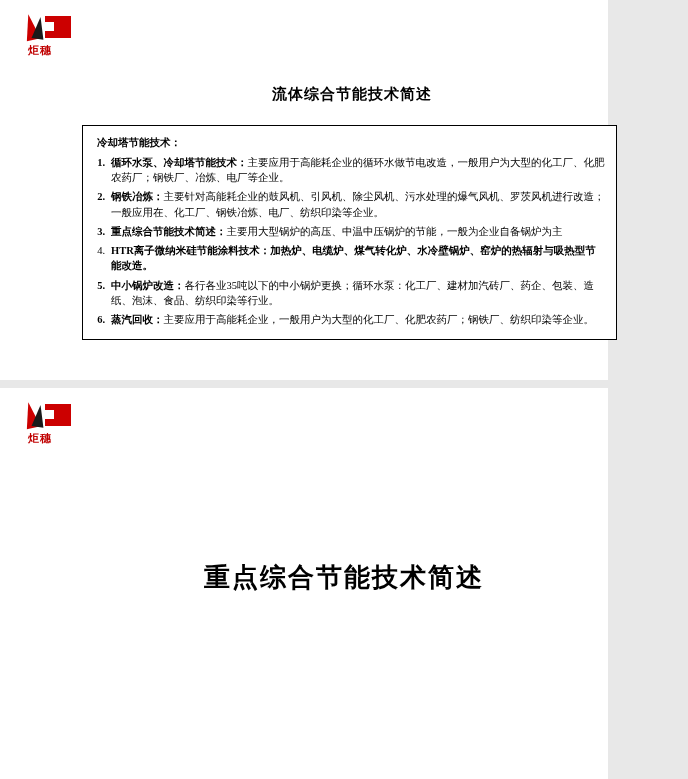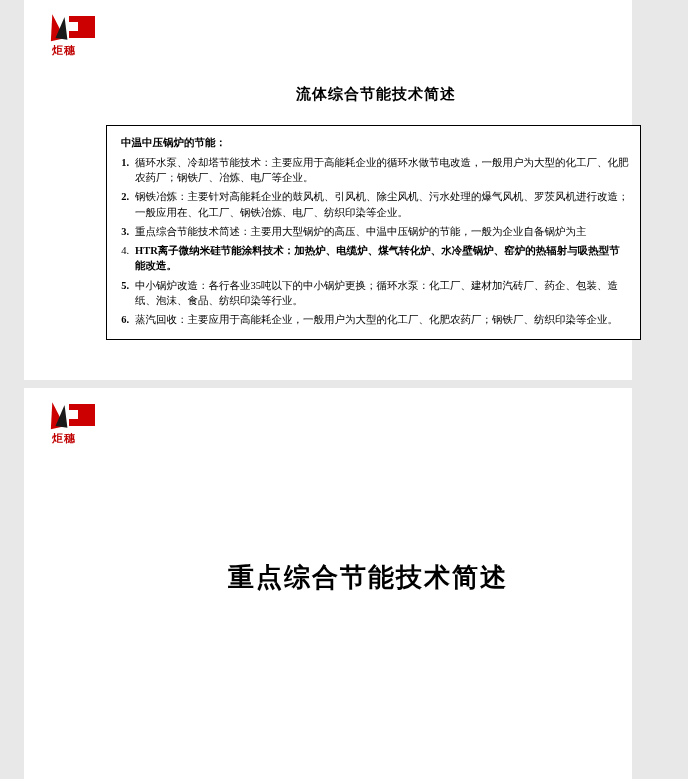--- a/index.html
+++ b/index.html
@@ -14,21 +14,20 @@
     position: relative;
     background: #e8e8e8;
     overflow: hidden;
   }
   .slide {
     position: absolute;
     left: 0;
     width: 608px;
     background: #ffffff;
     box-sizing: border-box;
-    margin-left: 24px;
   }
   .slide-1 { top: 0; height: 380px; }
   .slide-2 { top: 388px; height: 391px; }
 
   
   .logo {
     position: absolute;
     left: 22px;
     top: 14px;
     width: 56px;
@@ -127,21 +126,21 @@
   .item-num {
     width: 20px;
     flex: 0 0 20px;
     text-align: right;
     padding-right: 6px;
     font-weight: bold;
     box-sizing: border-box;
   }
   .item-num.plain { font-weight: normal; }
   .item-body { flex: 1; }
-  .lead { font-weight: normal; }
+  .lead { font-weight: bold; }
   .lead.plain { font-weight: bold; }
   .emph { font-weight: bold; }
 
   
   .s2-title {
     position: absolute;
     left: 0;
     top: 172px;
     width: 688px;
     text-align: center;
@@ -164,21 +163,21 @@
         <div class="logo-flame2"></div>
         <div class="logo-block"></div>
         <div class="logo-notch"></div>
       </div>
       <div class="logo-text">炬穗</div>
     </div>
 
     <div class="s1-title">流体综合节能技术简述</div>
 
     <div class="content-box">
-      <div class="box-heading">中温中压锅炉的节能：</div>
+      <div class="box-heading">冷却塔节能技术：</div>
 
       <div class="item">
         <div class="item-num">1.</div>
         <div class="item-body"><span class="lead">循环水泵、冷却塔节能技术：</span><span>主要应用于高能耗企业的循环水做节电改造，一般用户为大型的化工厂、化肥农药厂；钢铁厂、冶炼、电厂等企业。</span></div>
       </div>
 
       <div class="item">
         <div class="item-num">2.</div>
         <div class="item-body"><span class="lead">钢铁冶炼：</span><span>主要针对高能耗企业的鼓风机、引风机、除尘风机、污水处理的爆气风机、罗茨风机进行改造；一般应用在、化工厂、钢铁冶炼、电厂、纺织印染等企业。</span></div>
       </div>

